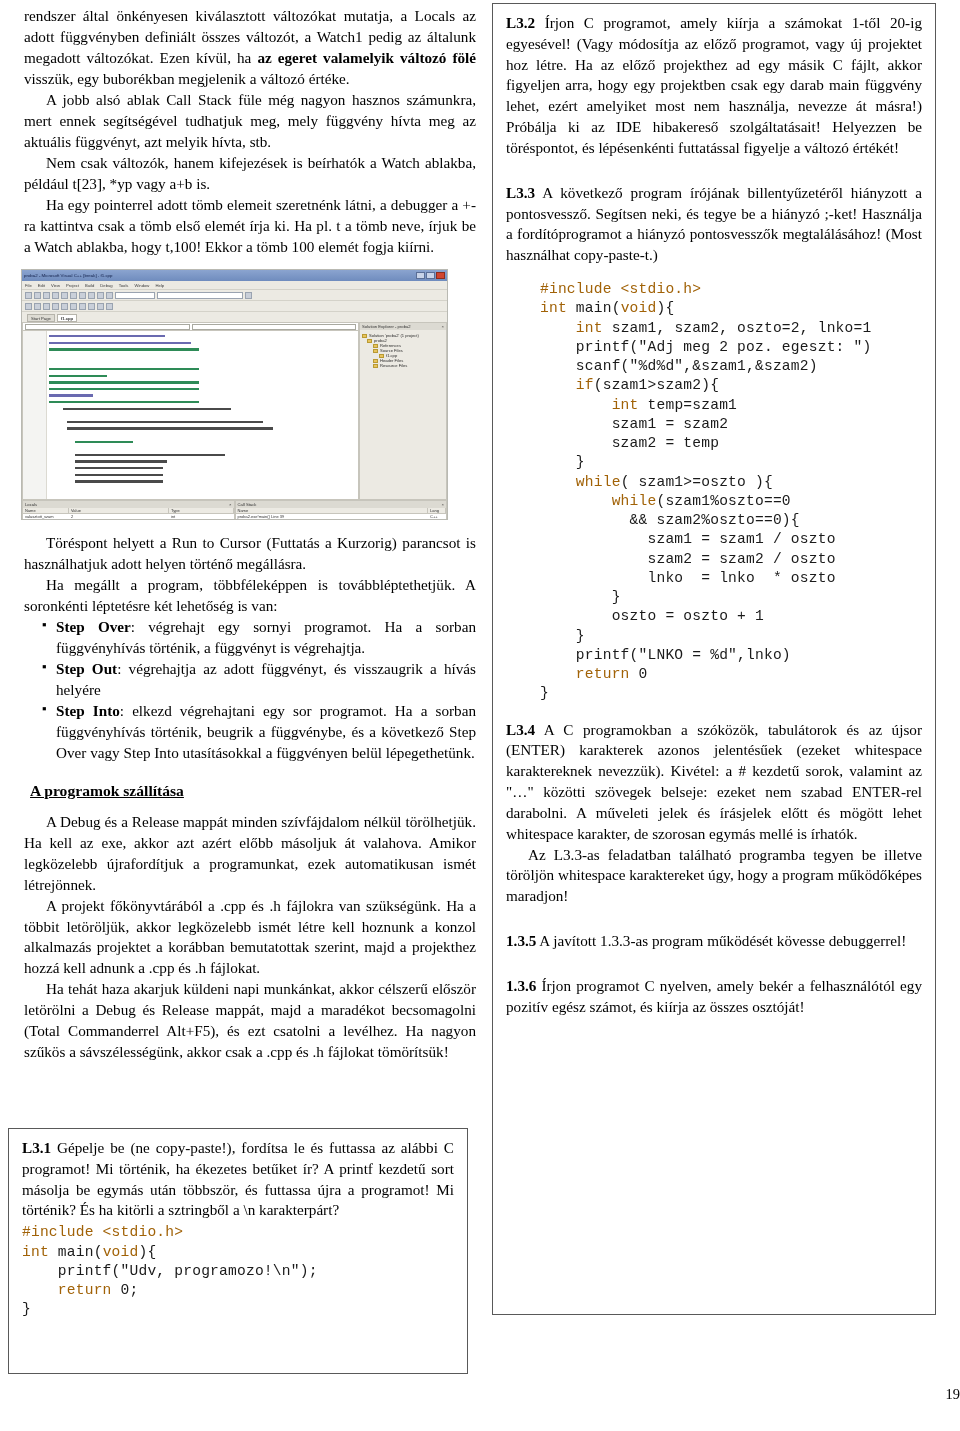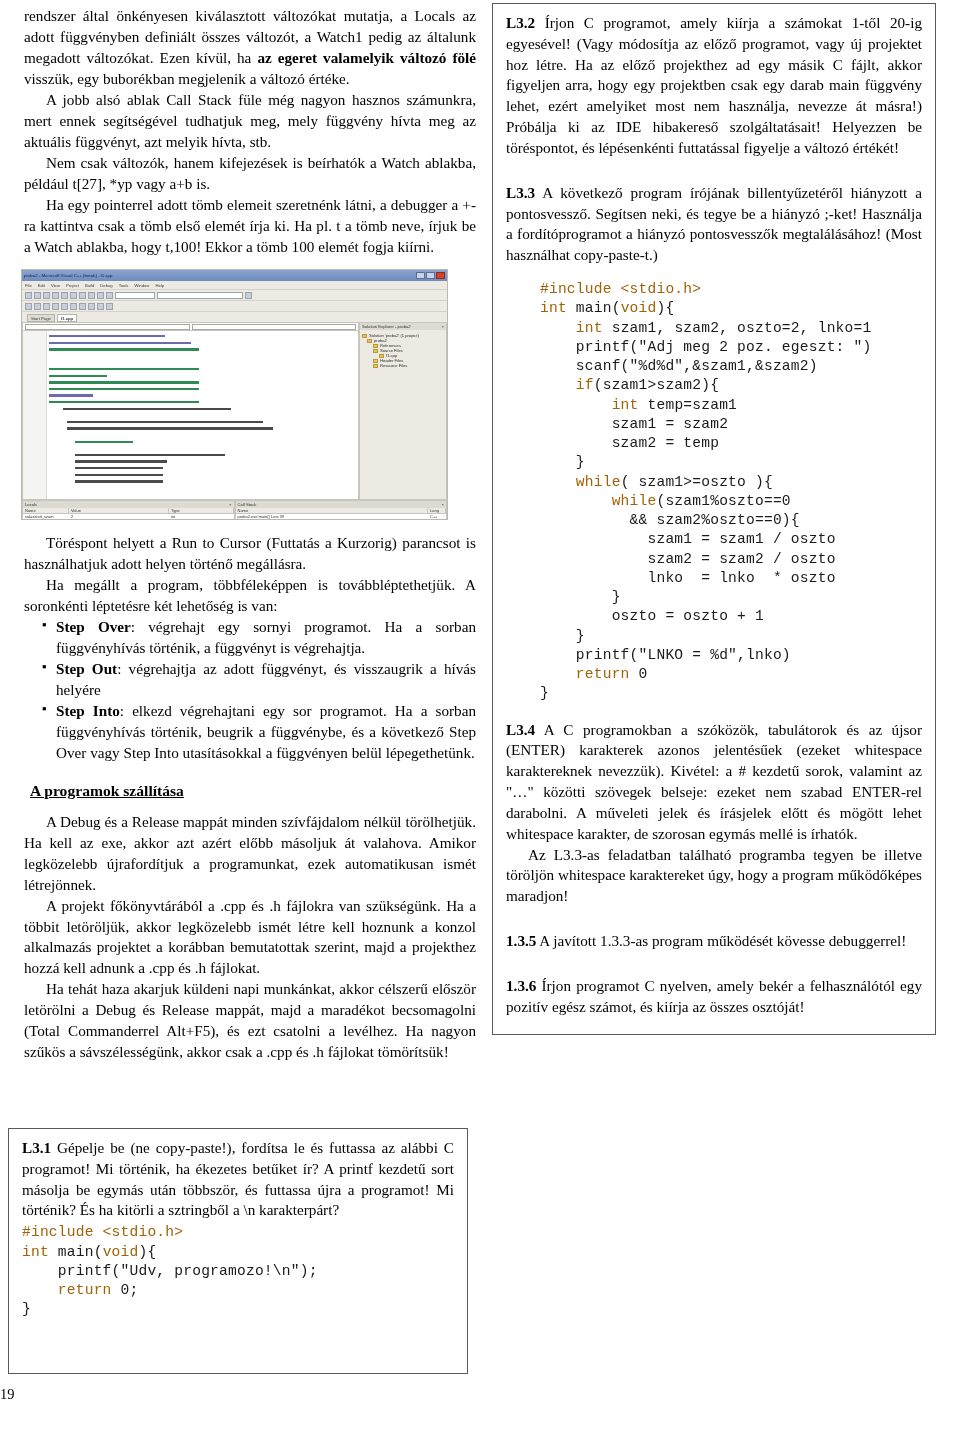--- a/index.html
+++ b/index.html
@@ -64,21 +64,21 @@
   
   .box {
     border: 1.6px solid #595959;
     background: #ffffff;
   }
   .box-right {
     position: absolute;
     left: 492px;
     top: 3px;
     width: 444px;
-    height: 1032px;
+    height: 1312px;
     padding: 9px 13px 9px 13px;
   }
   .box-bottom {
     position: absolute;
     left: 8px;
     top: 1128px;
     width: 460px;
     height: 246px;
     padding: 9px 13px 9px 13px;
   }
@@ -187,36 +187,36 @@
   .ide-grid .gh div { padding:0 2px; border-right:0.4px solid #c7c5bc; }
   .ide-grid .gr { display:flex; }
   .ide-grid .gr div { padding:0 2px; }
 
   
   .after-img { position:absolute; left:8px; top:533px; width:468px; }
 
   
   .pageno {
     position:absolute; left:0; top:1386px; width:960px;
-    text-align:left; font-size:14.5px;
+    text-align:right; font-size:14.5px;
   }
 </style>
 </head>
 <body>
 
 <div id="page">
 
   <div class="col-left">
 
     <p class="body noind" style="padding-top:6px;">
       <span>rendszer által önkényesen kiválasztott változókat mutatja, a Locals az adott függvényben definiált összes változót, a Watch1 pedig az általunk megadott változókat. Ezen kívül, ha </span><b>az egeret valamelyik változó fölé</b><span> visszük, egy buborékban megjelenik a változó értéke.</span>
     </p>
 
     <p class="body">A jobb alsó ablak Call Stack füle még nagyon hasznos számunkra, mert ennek segítségével tudhatjuk meg, mely függvény hívta meg az aktuális függvényt, azt melyik hívta, stb.</p>
-    <p class="body">Nem csak változók, hanem kifejezések is beírhatók a Watch ablakba, például t[27], *yp vagy a+b is.</p>
+    <p class="body">Nem csak változók, hanem kifejezések is beírhatók a Watch ablakba, például t[23], *yp vagy a+b is.</p>
     <p class="body">Ha egy pointerrel adott tömb elemeit szeretnénk látni, a debugger a +-ra kattintva csak a tömb első elemét írja ki. Ha pl. t a tömb neve, írjuk be a Watch ablakba, hogy t,100! Ekkor a tömb 100 elemét fogja kiírni.</p>
   </div>
 
   <div class="ide-shot">
 
     <div class="ide-title">
       <span class="t">proba2 - Microsoft Visual C++ [break] - f1.cpp</span>
       <span class="wbtns">
         <span class="wb"></span>
         <span class="wb"></span>

